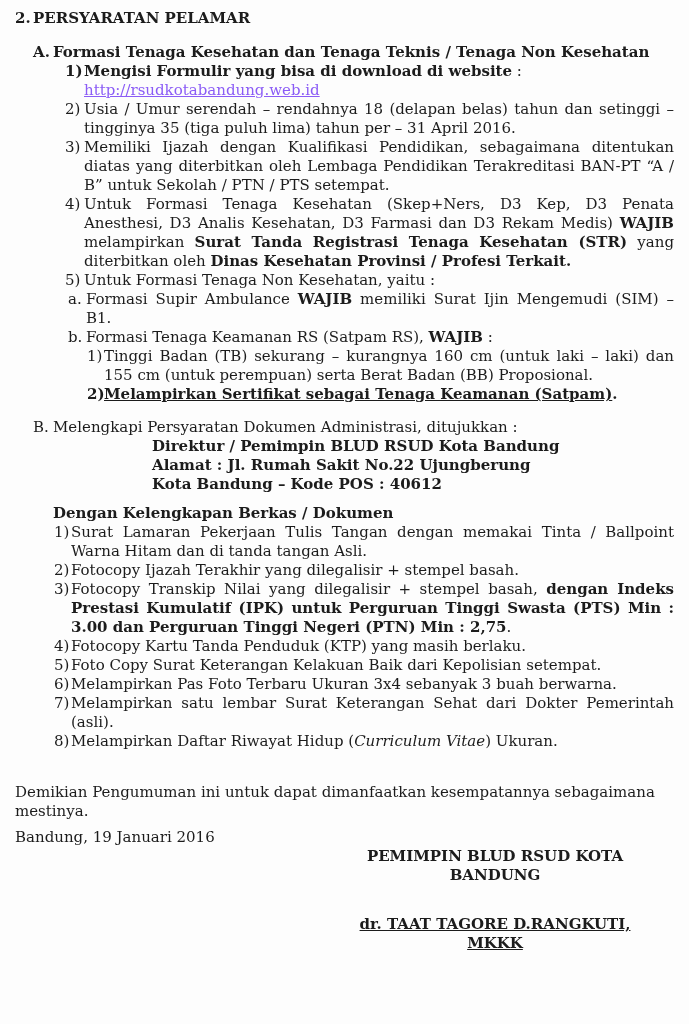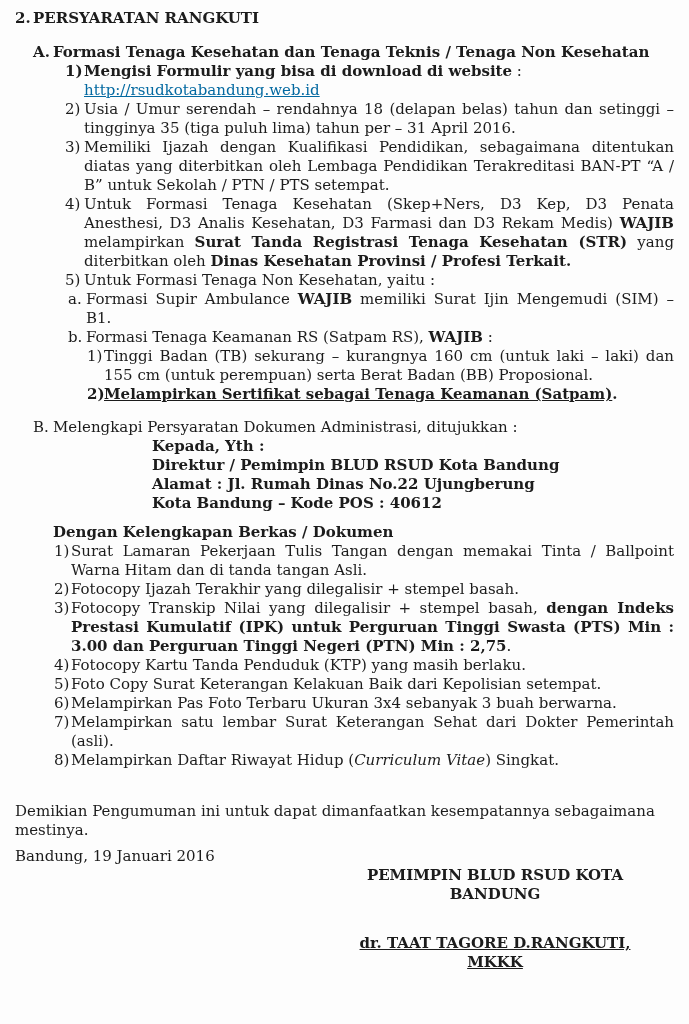--- a/index.html
+++ b/index.html
@@ -9,21 +9,21 @@
     font-size:15px;line-height:19px;color:#1c1c1c;
     box-sizing:border-box;padding:9px 15px 10px 15px;overflow:hidden;
   }
   .row{display:flex;align-items:flex-start;}
   .marker{flex:0 0 auto;}
   .content{flex:1 1 auto;}
   .justify .content{text-align:justify;}
   .b{font-weight:bold;}
   .u{text-decoration:underline;}
   .i{font-style:italic;}
-  a.link{color:#0369a1;text-decoration:underline;cursor:pointer;}
+  a.link{color:#8b5cf6;text-decoration:underline;cursor:pointer;}
 
   .lv-title{margin-left:0;}      .lv-title .marker{width:18px;}
   .lv-h1{margin-left:18px;}      .lv-h1 .marker{width:20px;}
   .lv-n1{margin-left:50px;}      .lv-n1 .marker{width:19px;}
   .lv-a1{margin-left:53px;}      .lv-a1 .marker{width:18px;}
   .lv-n2{margin-left:72px;}      .lv-n2 .marker{width:17px;}
   .lv-bn{margin-left:39px;}      .lv-bn .marker{width:17px;}
   .lv-bh{margin-left:38px;}
   .lv-addr{margin-left:137px;}
   .lv-para{margin-left:0;}
@@ -31,21 +31,21 @@
   .lv-sigc{margin-left:320px;width:320px;}
   .lv-sigc .content{text-align:center;}
 </style>
 </head>
 <body>
 
 <div class="page">
   <main id="doc">
       <div class="row lv-title">
         <span class="marker b">2.</span>
-        <span class="content"><span class="b">PERSYARATAN RANGKUTI</span></span>
+        <span class="content"><span class="b">PERSYARATAN PELAMAR</span></span>
       </div>
       <div class="row lv-h1" style="margin-top: 15px;">
         <span class="marker b">A.</span>
         <span class="content"><span class="b">Formasi Tenaga Kesehatan dan Tenaga Teknis / Tenaga Non Kesehatan</span></span>
       </div>
       <div class="row lv-n1">
         <span class="marker b">1)</span>
         <span class="content"><span class="b">Mengisi Formulir yang bisa di download di website</span><span class=""> :</span></span>
       </div>
       <div class="row lv-n1">
@@ -82,27 +82,24 @@
       </div>
       <div class="row lv-n2">
         <span class="marker b">2)</span>
         <span class="content"><span class="b u">Melampirkan Sertifikat sebagai Tenaga Keamanan (Satpam)</span><span class="b">.</span></span>
       </div>
       <div class="row lv-h1" style="margin-top: 14px;">
         <span class="marker">B.</span>
         <span class="content"><span class="">Melengkapi Persyaratan Dokumen Administrasi, ditujukkan :</span></span>
       </div>
       <div class="row lv-addr">
-        <span class="content"><span class="b">Kepada, Yth :</span></span>
-      </div>
-      <div class="row lv-addr">
         <span class="content"><span class="b">Direktur / Pemimpin BLUD RSUD Kota Bandung</span></span>
       </div>
       <div class="row lv-addr">
-        <span class="content"><span class="b">Alamat : Jl. Rumah Dinas No.22 Ujungberung</span></span>
+        <span class="content"><span class="b">Alamat : Jl. Rumah Sakit No.22 Ujungberung</span></span>
       </div>
       <div class="row lv-addr">
         <span class="content"><span class="b">Kota Bandung – Kode POS : 40612</span></span>
       </div>
       <div class="row lv-bh" style="margin-top: 10px;">
         <span class="content"><span class="b">Dengan Kelengkapan Berkas / Dokumen</span></span>
       </div>
       <div class="row lv-bn justify">
         <span class="marker">1)</span>
         <span class="content"><span class="">Surat Lamaran Pekerjaan Tulis Tangan dengan memakai Tinta / Ballpoint Warna Hitam dan di tanda tangan Asli.</span></span>
@@ -126,21 +123,21 @@
       <div class="row lv-bn">
         <span class="marker">6)</span>
         <span class="content"><span class="">Melampirkan Pas Foto Terbaru Ukuran 3x4 sebanyak 3 buah berwarna.</span></span>
       </div>
       <div class="row lv-bn justify">
         <span class="marker">7)</span>
         <span class="content"><span class="">Melampirkan satu lembar Surat Keterangan Sehat dari Dokter Pemerintah (asli).</span></span>
       </div>
       <div class="row lv-bn">
         <span class="marker">8)</span>
-        <span class="content"><span class="">Melampirkan Daftar Riwayat Hidup (</span><span class="i">Curriculum Vitae</span><span class="">) Singkat.</span></span>
+        <span class="content"><span class="">Melampirkan Daftar Riwayat Hidup (</span><span class="i">Curriculum Vitae</span><span class="">) Ukuran.</span></span>
       </div>
       <div class="row lv-para" style="margin-top: 32px;">
         <span class="content"><span class="">Demikian Pengumuman ini untuk dapat dimanfaatkan kesempatannya sebagaimana mestinya.</span></span>
       </div>
       <div class="row lv-sigdate" style="margin-top: 7px;">
         <span class="content"><span class="">Bandung, 19 Januari 2016</span></span>
       </div>
       <div class="row lv-sigc">
         <span class="content"><span class="b">PEMIMPIN BLUD RSUD KOTA BANDUNG</span></span>
       </div>

